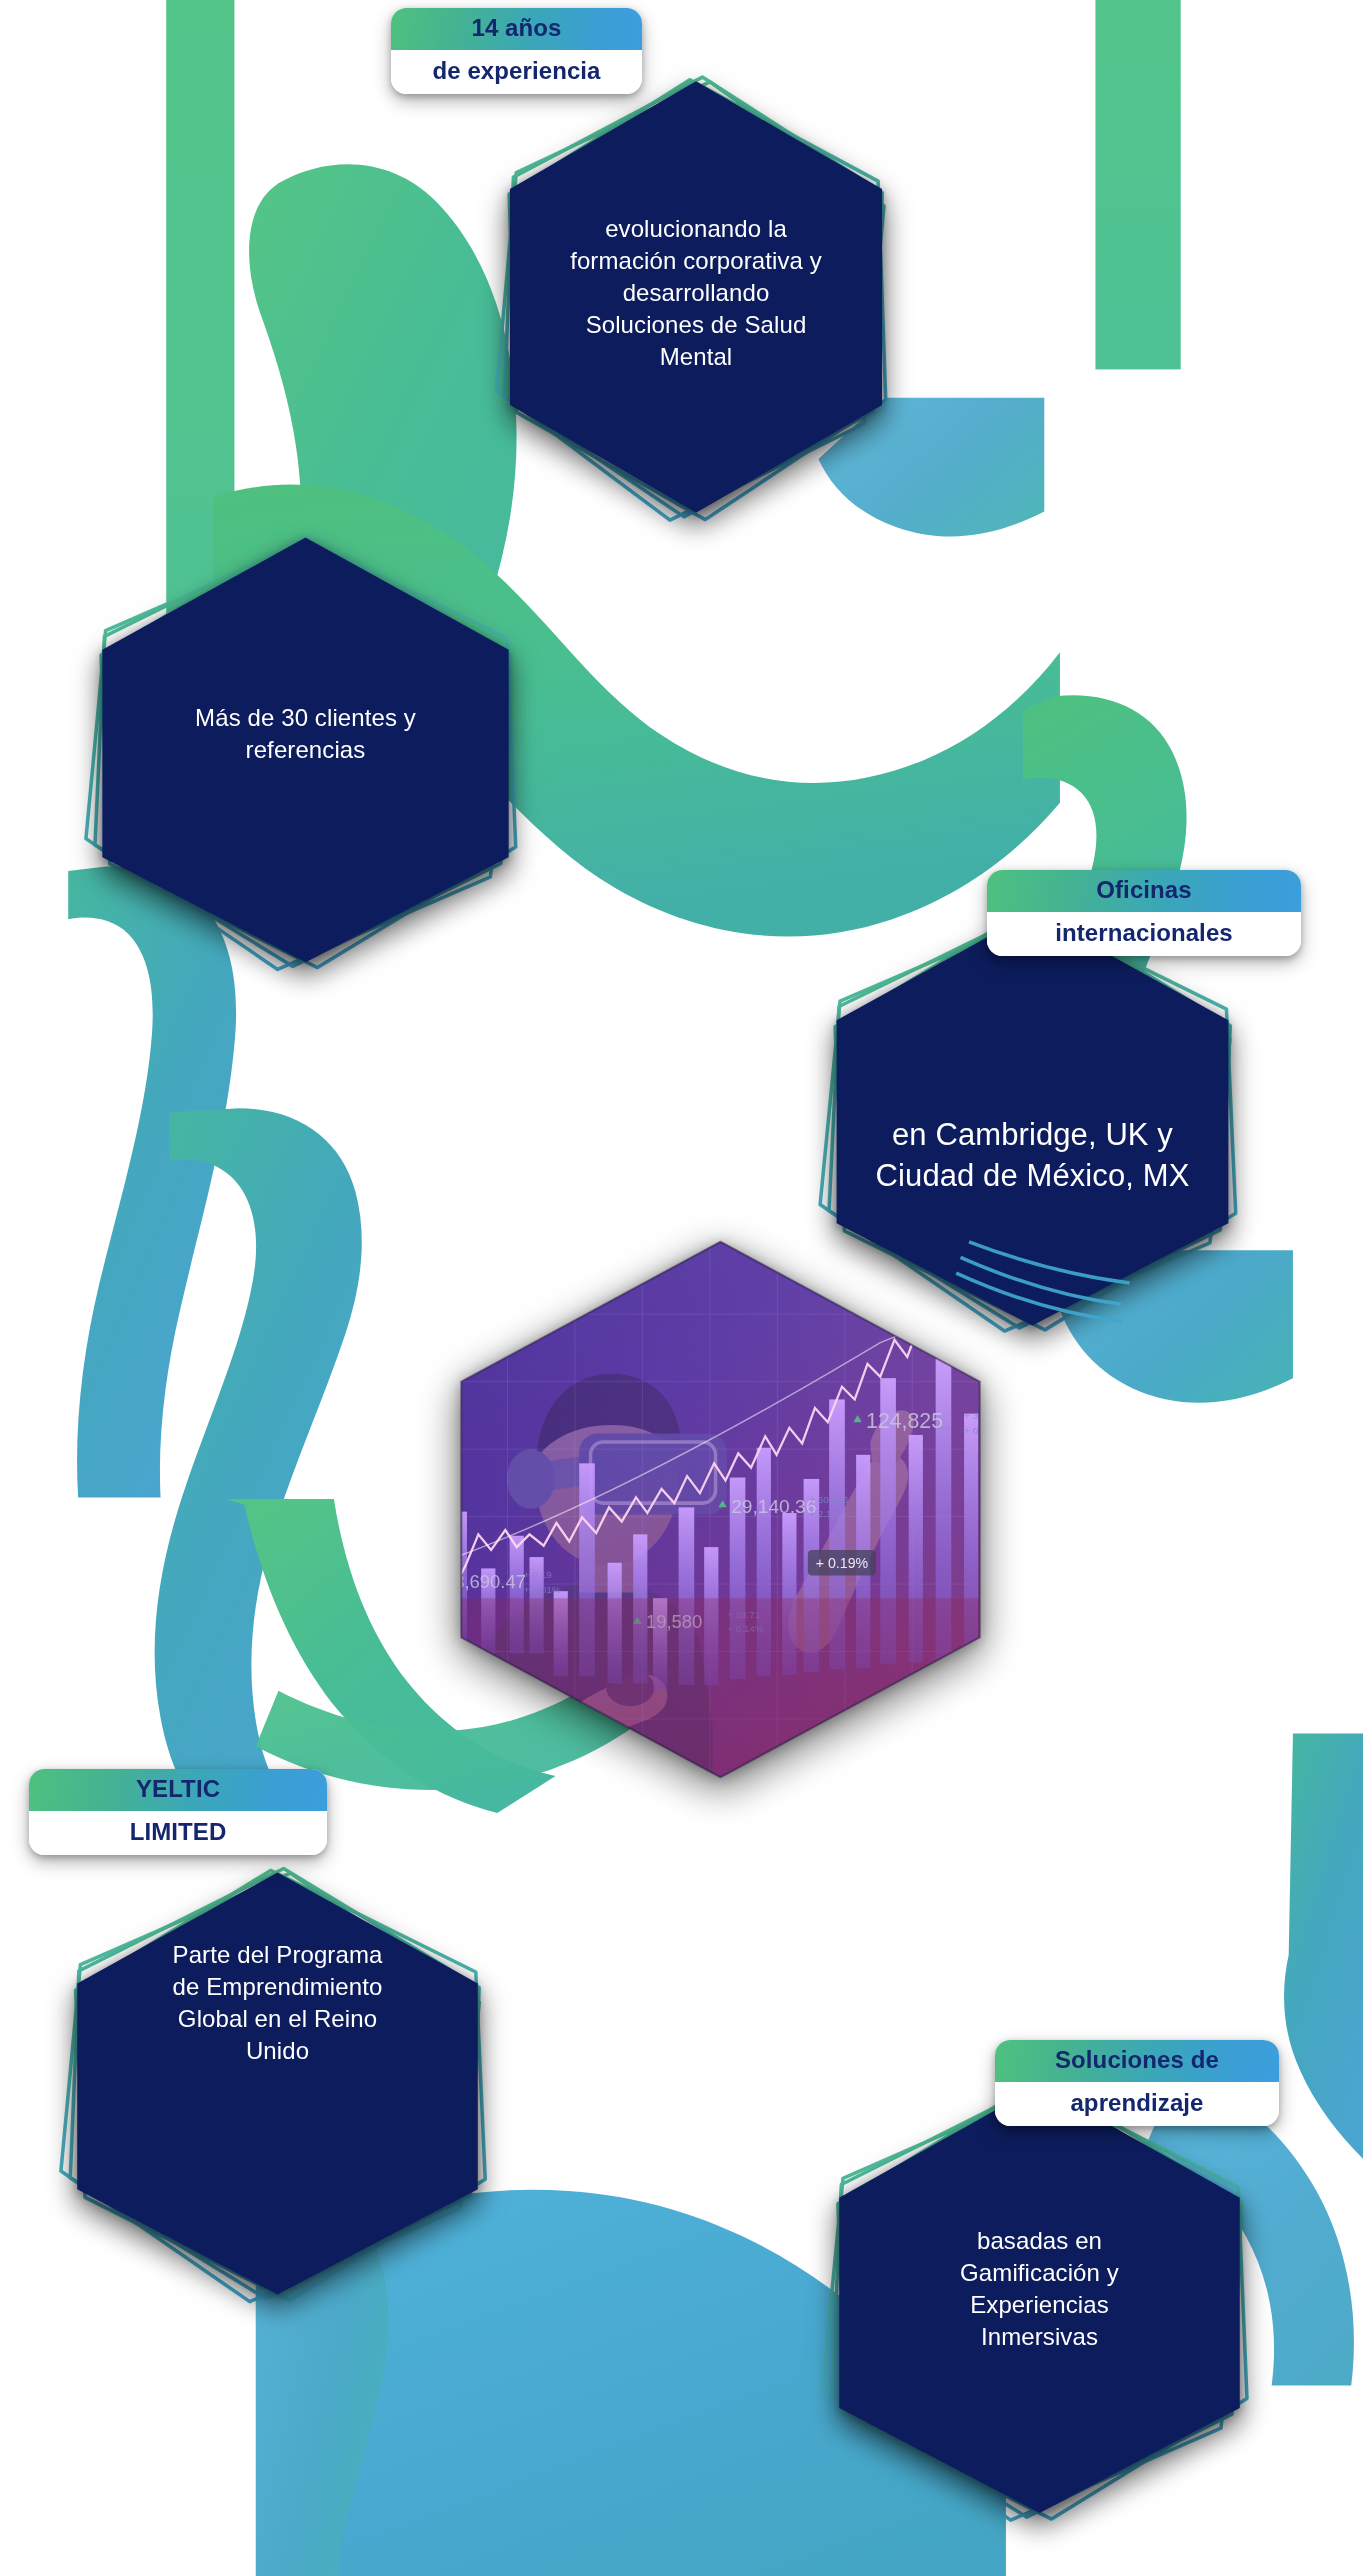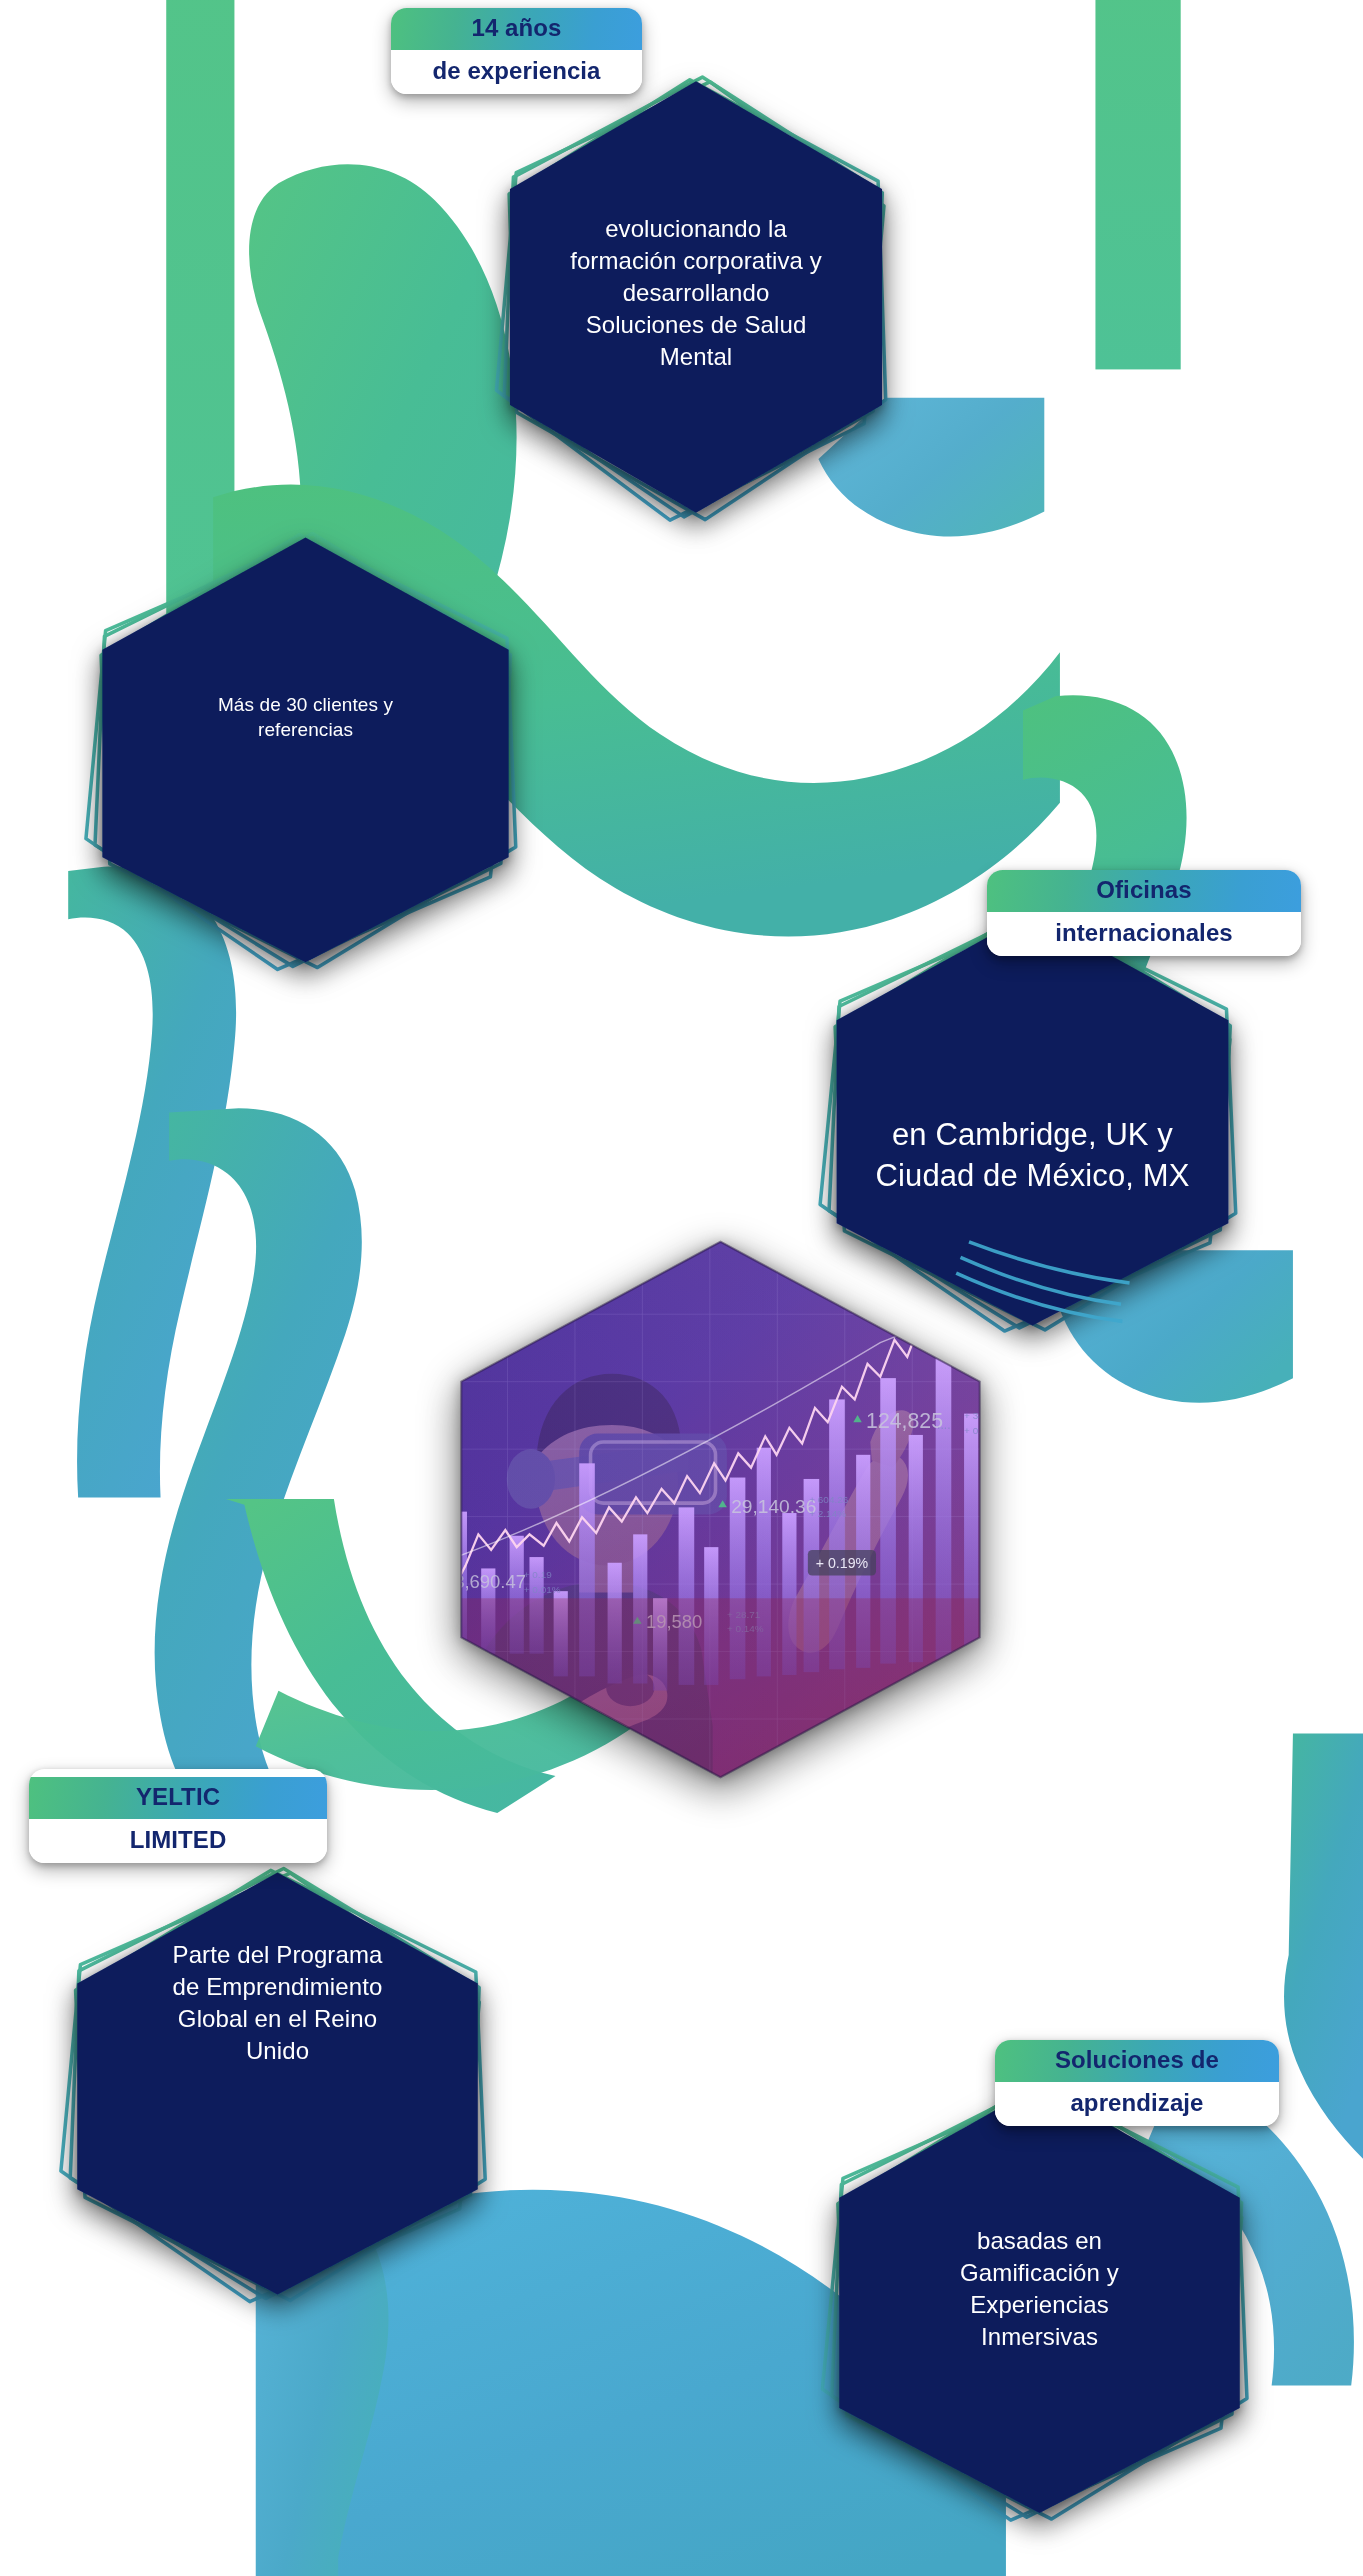--- a/index.html
+++ b/index.html
@@ -217,21 +217,21 @@
               <feDropShadow dx="0" dy="4" stdDeviation="7" flood-color="#000" flood-opacity="0.38"></feDropShadow>
             </filter>
           </defs>
           <g fill="none" stroke="url(#strokeB)" stroke-width="5" stroke-linejoin="round" opacity="0.97">
             <polygon points="336,10 622,168 622,462 336,620 50,462 50,168" transform="rotate(2.6 336 315)"></polygon>
             <polygon points="336,10 622,168 622,462 336,620 50,462 50,168" transform="rotate(-2.4 336 315) translate(8,2)"></polygon>
             <polygon points="336,10 622,168 622,462 336,620 50,462 50,168" transform="rotate(5.4 336 315) translate(-6,6)"></polygon>
           </g>
           <polygon filter="url(#softB)" fill="#0A1F5C" points="340,16 626,174 626,466 340,614 54,466 54,174"></polygon>
         </svg>
-        <div class="hex-text" style="top:166px; font-size:19px;text-align:center;">Más de 30 clientes y
+        <div class="hex-text" style="top:176px; font-size:24px;text-align:center;">Más de 30 clientes y
 referencias</div>
       </div>
     </div>
 
     <div class="node" style="left:798px; top:901px; width:469px; height:440px;">
       <div class="hexwrap">
         <svg viewBox="0 0 660 620">
           <defs>
             <linearGradient id="strokeC" x1="0.1" y1="0" x2="0.3" y2="1">
               <stop offset="0%" stop-color="#4cc087"></stop>
@@ -279,21 +279,21 @@
             <polygon points="336,10 618,166 618,458 336,616 54,458 54,166" transform="rotate(5.4 336 313) translate(-6,6)"></polygon>
           </g>
           <polygon filter="url(#softD)" fill="#0A1F5C" points="340,16 622,172 622,462 340,610 58,462 58,172"></polygon>
         </svg>
         <div class="hex-text" style="top:78px; font-size:24px;">Parte del Programa
 de Emprendimiento
 Global en el Reino
 Unido</div>
       </div>
       <div class="pill" style="left:-7px; top:-92px; width:298px;">
-        <div class="pill-top" style="font-size:24px;margin-top:8px;">YELTIC</div>
+        <div class="pill-top" style="font-size:24px;">YELTIC</div>
         <div class="pill-bot" style="font-size:24px;">LIMITED</div>
       </div>
     </div>
 
     <div class="node" style="left:798px; top:2074px; width:483px; height:462px;">
       <div class="hexwrap">
         <svg viewBox="0 0 680 650">
           <defs>
             <linearGradient id="strokeE" x1="0.1" y1="0" x2="0.3" y2="1">
               <stop offset="0%" stop-color="#4cc087"></stop>

